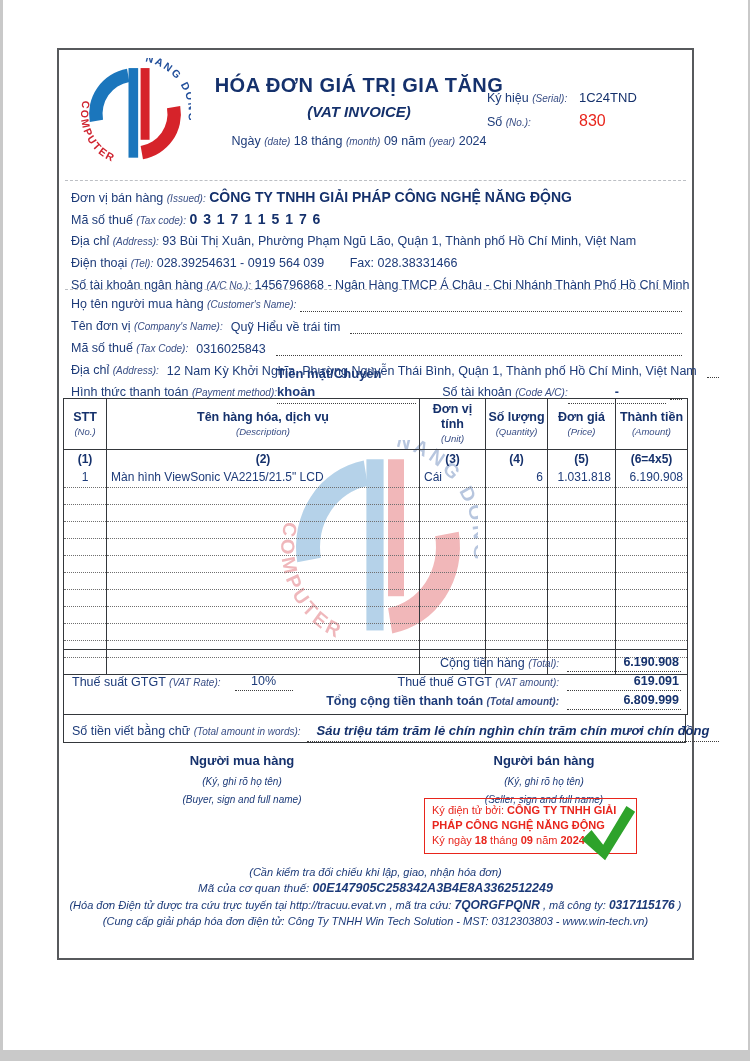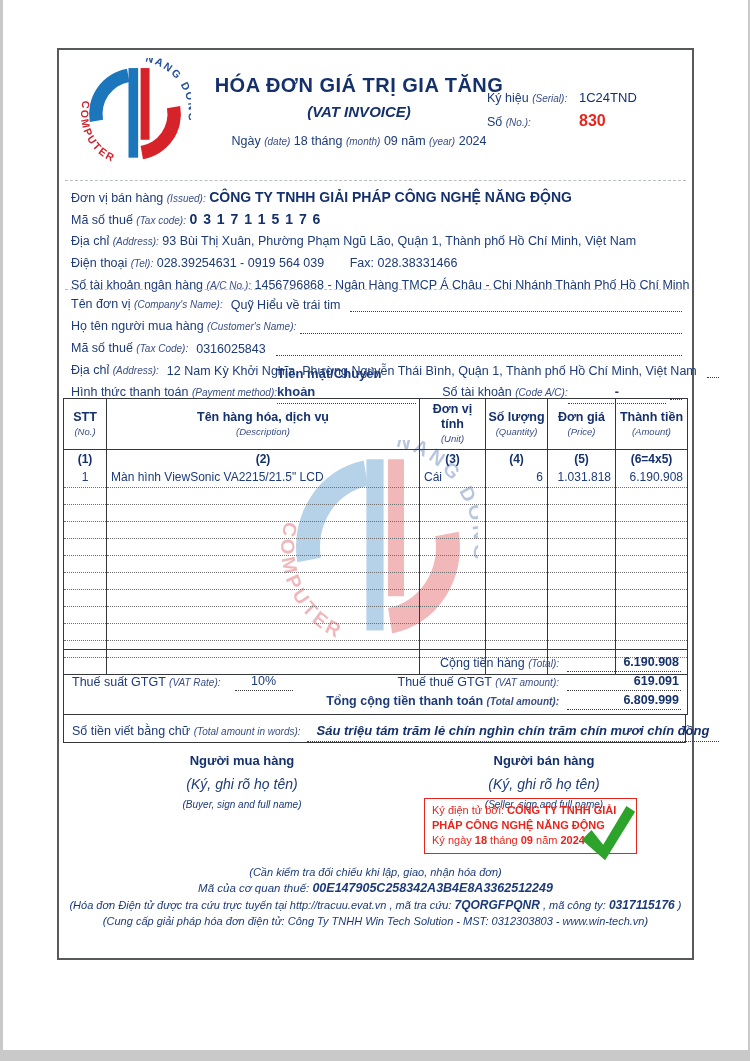--- a/index.html
+++ b/index.html
@@ -15,21 +15,21 @@
   .logo{position:absolute;left:20px;top:8px;width:112px;height:112px;}
   .title-block{position:absolute;left:110px;top:24px;width:380px;text-align:center;}
   .inv-title{font-size:20px;font-weight:bold;letter-spacing:.5px;color:#15316c;}
   .inv-sub{font-size:15px;font-weight:bold;font-style:italic;margin-top:6px;color:#15316c;}
   .inv-date{font-size:12.5px;margin-top:14px;color:#1d3b79;}
   .en{font-style:italic;font-size:10px;color:#3a4f86;}
   .serial-block{position:absolute;left:428px;top:40px;font-size:12.5px;}
   .serial-row{display:flex;margin-bottom:7px;align-items:baseline;}
   .serial-lab{width:92px;}
   .serial-val{font-size:13px;color:#15316c;}
-  .serial-no{font-size:16px;color:#e8251c;font-weight:700;text-align:center;}
+  .serial-no{font-size:16px;color:#e8251c;font-weight:400;text-align:center;}
 
   .sep{position:absolute;left:6px;right:6px;border-top:1px dashed #bcbfc4;height:0;}
   .sep1{top:130px;} .sep2{top:239px;}
 
   
   .seller{position:absolute;left:12px;right:8px;top:136px;font-size:12.5px;}
   .srow{height:22px;line-height:22px;white-space:nowrap;}
   .b-name{font-size:14px;font-weight:bold;color:#15316c;}
   .b-tax{font-size:14px;font-weight:bold;letter-spacing:1px;color:#15316c;}
   .fax{margin-left:22px;}
@@ -72,21 +72,21 @@
   
   .words{position:absolute;left:4px;top:664px;width:623px;height:29px;border:1px solid #34373b;display:flex;align-items:flex-end;font-size:12.5px;padding:0 4px 0 8px;box-sizing:border-box;}
   .words .lab{white-space:nowrap;padding-bottom:4px;}
   .w-val{font-weight:bold;font-style:italic;font-size:13px;color:#15316c;white-space:nowrap;border-bottom:1.5px dotted #3f3f3f;padding:0 10px 3px 10px;margin-left:6px;}
   .w-dots{flex:1;border-bottom:1.5px dotted #3f3f3f;margin:0 0 3px 2px;}
 
   
   .sig{position:absolute;top:703px;width:250px;text-align:center;}
   .sig-buyer{left:58px;} .sig-seller{left:360px;}
   .sig-title{font-size:13px;font-weight:bold;color:#15316c;}
-  .sig-vi{font-size:14px;font-style:italic;margin-top:8px;text-align:center;}
+  .sig-vi{font-size:10px;font-style:italic;margin-top:8px;text-align:center;}
   .sig-en{font-size:10px;font-style:italic;margin-top:7px;}
 
   .stamp{position:absolute;left:365px;top:748px;width:213px;height:56px;border:1.5px solid #e8251c;color:#e8251c;font-size:11px;line-height:15px;padding:4px 7px;box-sizing:border-box;}
   .stamp b{font-weight:bold;}
   .check{position:absolute;left:518px;top:752px;width:62px;height:62px;}
 
   
   .footer{position:absolute;left:0;right:0;top:816px;text-align:center;color:#1d3b79;}
   .f1{font-size:12px;margin-bottom:4px;}
   .f1 .pg{font-weight:bold;}
@@ -176,26 +176,26 @@
       <div class="srow">
         <span>Số tài khoản ngân hàng</span> <span class="en">(A/C No.):</span>
         <span>1456796868 - Ngân Hàng TMCP Á Châu - Chi Nhánh Thành Phố Hồ Chí Minh</span>
       </div>
     </div>
 
     <div class="sep sep2"></div>
 
     <div class="buyer">
       <div class="brow">
+        <span class="lab"><span>Họ tên người mua hàng</span> <span class="en">(Customer's Name):</span></span>
+        <span class="dots"></span>
+      </div>
+      <div class="brow">
         <span class="lab"><span>Tên đơn vị</span> <span class="en">(Company's Name):</span></span>
         <span class="val">Quỹ Hiểu về trái tim</span>
-        <span class="dots"></span>
-      </div>
-      <div class="brow">
-        <span class="lab"><span>Họ tên người mua hàng</span> <span class="en">(Customer's Name):</span></span>
         <span class="dots"></span>
       </div>
       <div class="brow">
         <span class="lab"><span>Mã số thuế</span> <span class="en">(Tax Code):</span></span>
         <span class="val">0316025843</span>
         <span class="dots"></span>
       </div>
       <div class="brow">
         <span class="lab"><span>Địa chỉ</span> <span class="en">(Address):</span></span>
         <span class="val">12 Nam Kỳ Khởi Nghĩa, Phường Nguyễn Thái Bình, Quận 1, Thành phố Hồ Chí Minh, Việt Nam</span>

